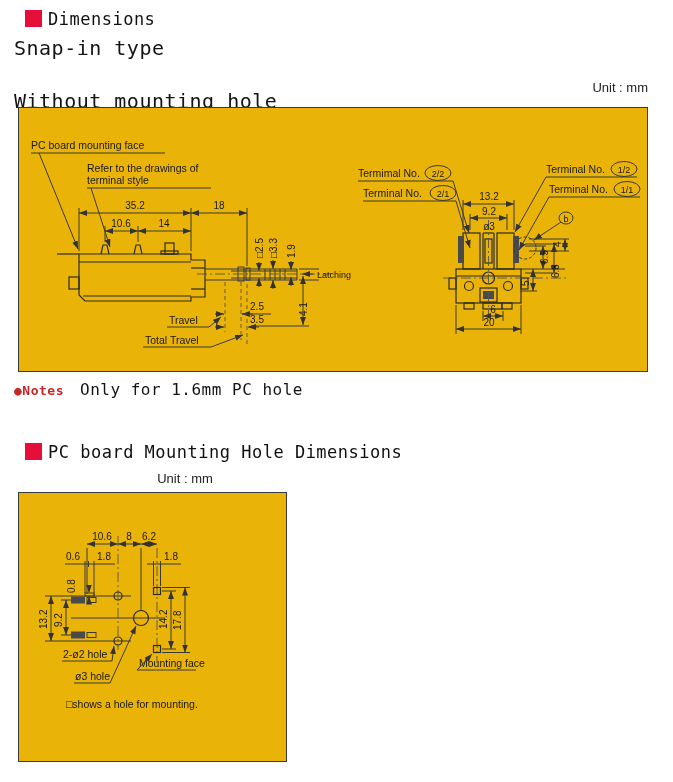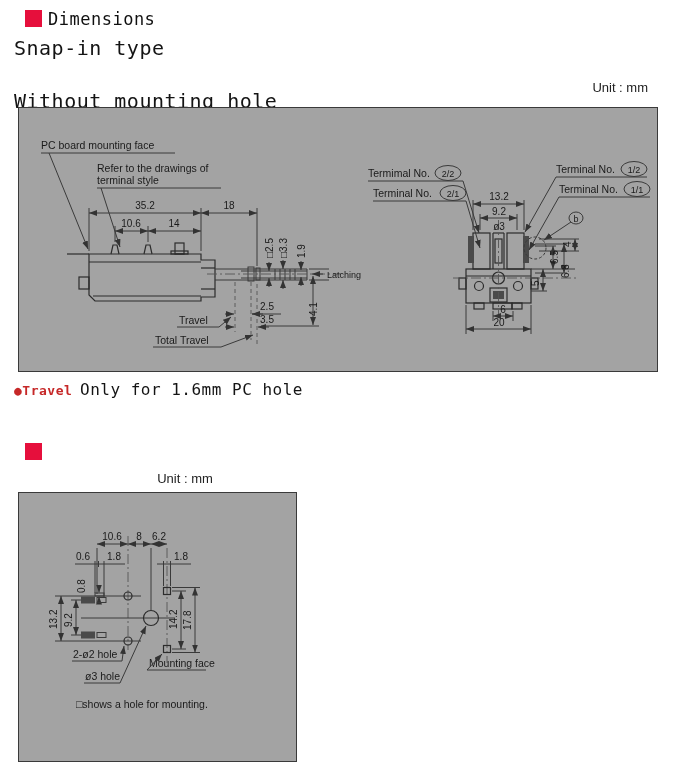--- a/index.html
+++ b/index.html
@@ -4,21 +4,21 @@
 <style>
   html,body{margin:0;padding:0;background:#fff;}
   .page{position:relative;width:673px;height:782px;background:#fff;overflow:hidden;
         font-family:"Liberation Sans",sans-serif;color:#111;}
   .mono{font-family:"DejaVu Sans Mono",monospace;}
   .abs{position:absolute;}
   .redsq{width:17px;height:17px;background:#e60f3c;display:inline-block;}
   .h1{font-size:17px;color:#101010;letter-spacing:0.5px;}
   .sub{font-size:20px;color:#141414;letter-spacing:0.5px;}
   .unit{font-size:13px;color:#222;}
-  .box{border:1px solid #3a3a3a;background:#a3a3a3;padding-left:10px;}
+  .box{border:1px solid #3a3a3a;background:#eab308;}
   .notes-label{font-size:13px;font-weight:bold;color:#c62828;letter-spacing:0.5px;}
   .notes-text{font-size:16px;color:#141414;letter-spacing:0.5px;}
   svg{display:block;}
   svg text{font-family:"Liberation Sans",sans-serif;font-size:10px;fill:#1a1a1a;}
   svg text.lbl{font-size:10.5px;}
   svg text.tiny{font-size:9px;}
   .s{stroke:#3a3a3a;fill:none;stroke-width:1;}
   .s2{stroke:#2c2c2c;fill:none;stroke-width:1.2;}
   .f{fill:#4a4a4a;stroke:none;}
   .cl{stroke:#555;fill:none;stroke-width:0.9;stroke-dasharray:10 3 2 3;}
@@ -246,24 +246,25 @@
           <line x1="484" y1="203" x2="484" y2="213"></line>
           <line x1="464" y1="208" x2="484" y2="208" marker-start="url(#a1)" marker-end="url(#a1)"></line>
           <line x1="437" y1="221" x2="502" y2="221" marker-start="url(#a1)" marker-end="url(#a1)"></line>
         </g>
         <text x="474" y="205" text-anchor="middle">6</text>
         <text x="470" y="218" text-anchor="middle">20</text>
       </g>
     </svg>
   </div>
 
-  <div class="abs mono notes-label" style="left:14px;top:383px;">●Travel</div>
+  <div class="abs mono notes-label" style="left:14px;top:383px;">●Notes</div>
   <div class="abs mono notes-text" style="left:80px;top:380px;">Only for 1.6mm PC hole</div>
 
   <span class="abs redsq" style="left:25px;top:443px;"></span>
+  <div class="abs mono h1" style="left:48px;top:442px;">PC board Mounting Hole Dimensions</div>
   <div class="abs unit" style="left:105px;top:471px;width:160px;text-align:center;">Unit : mm</div>
 
   <div class="abs box" style="left:18px;top:492px;width:267px;height:268px;">
     <svg width="267" height="268" viewBox="0 0 267 268">
       <defs>
         <marker id="a2" markerWidth="9" markerHeight="7" refX="8" refY="3" orient="auto-start-reverse" markerUnits="userSpaceOnUse">
           <path d="M0,0 L8,3 L0,6 Z" fill="#333"></path>
         </marker>
       </defs>
 

